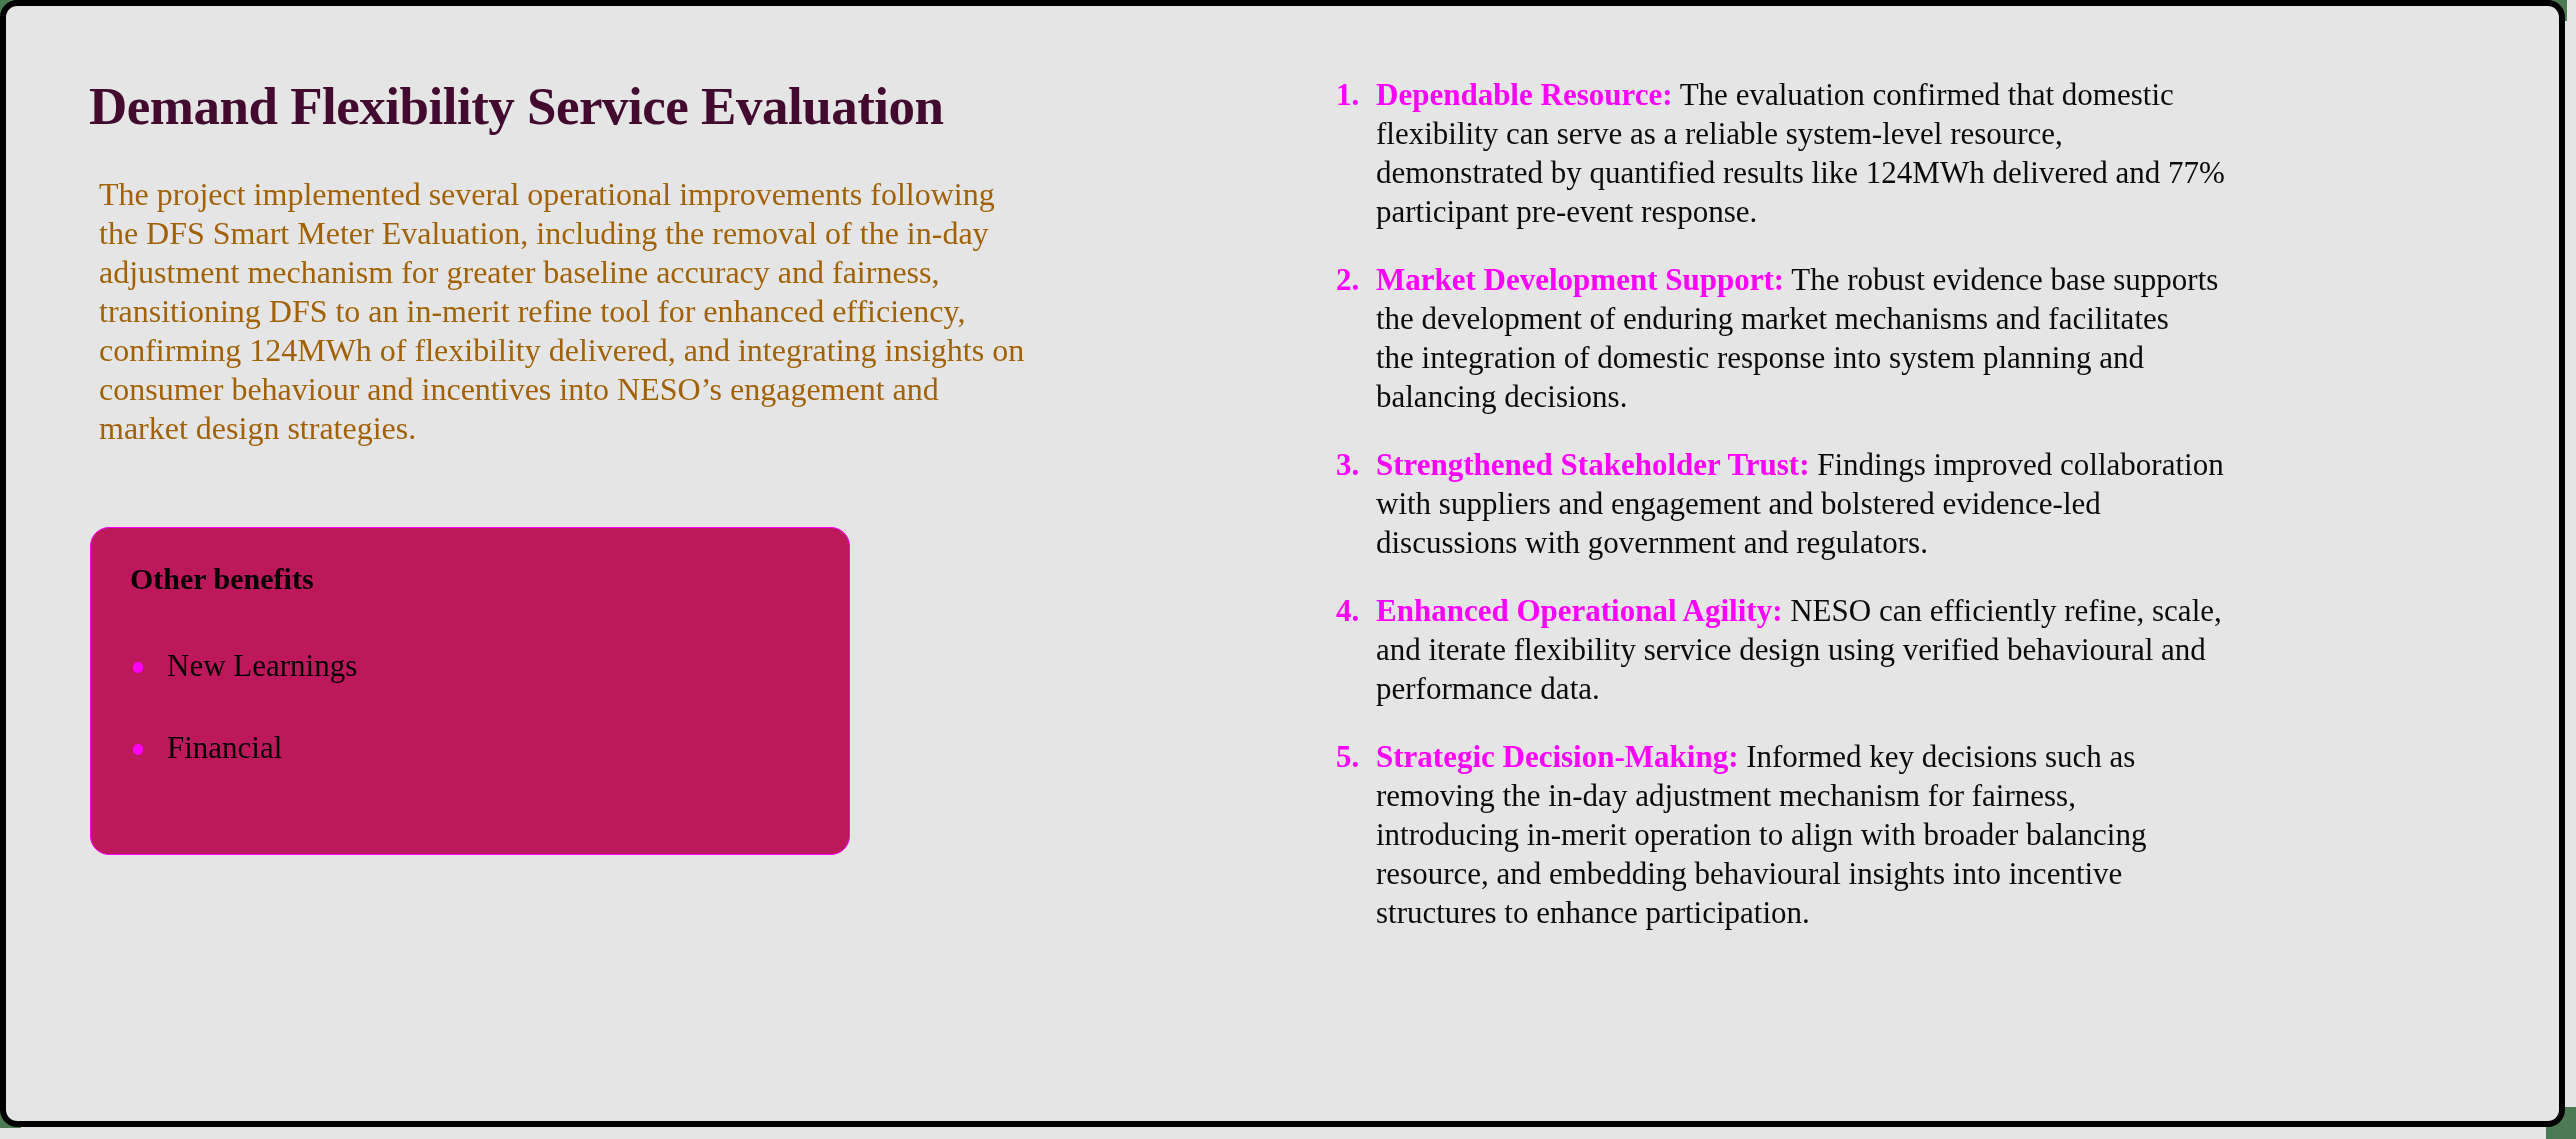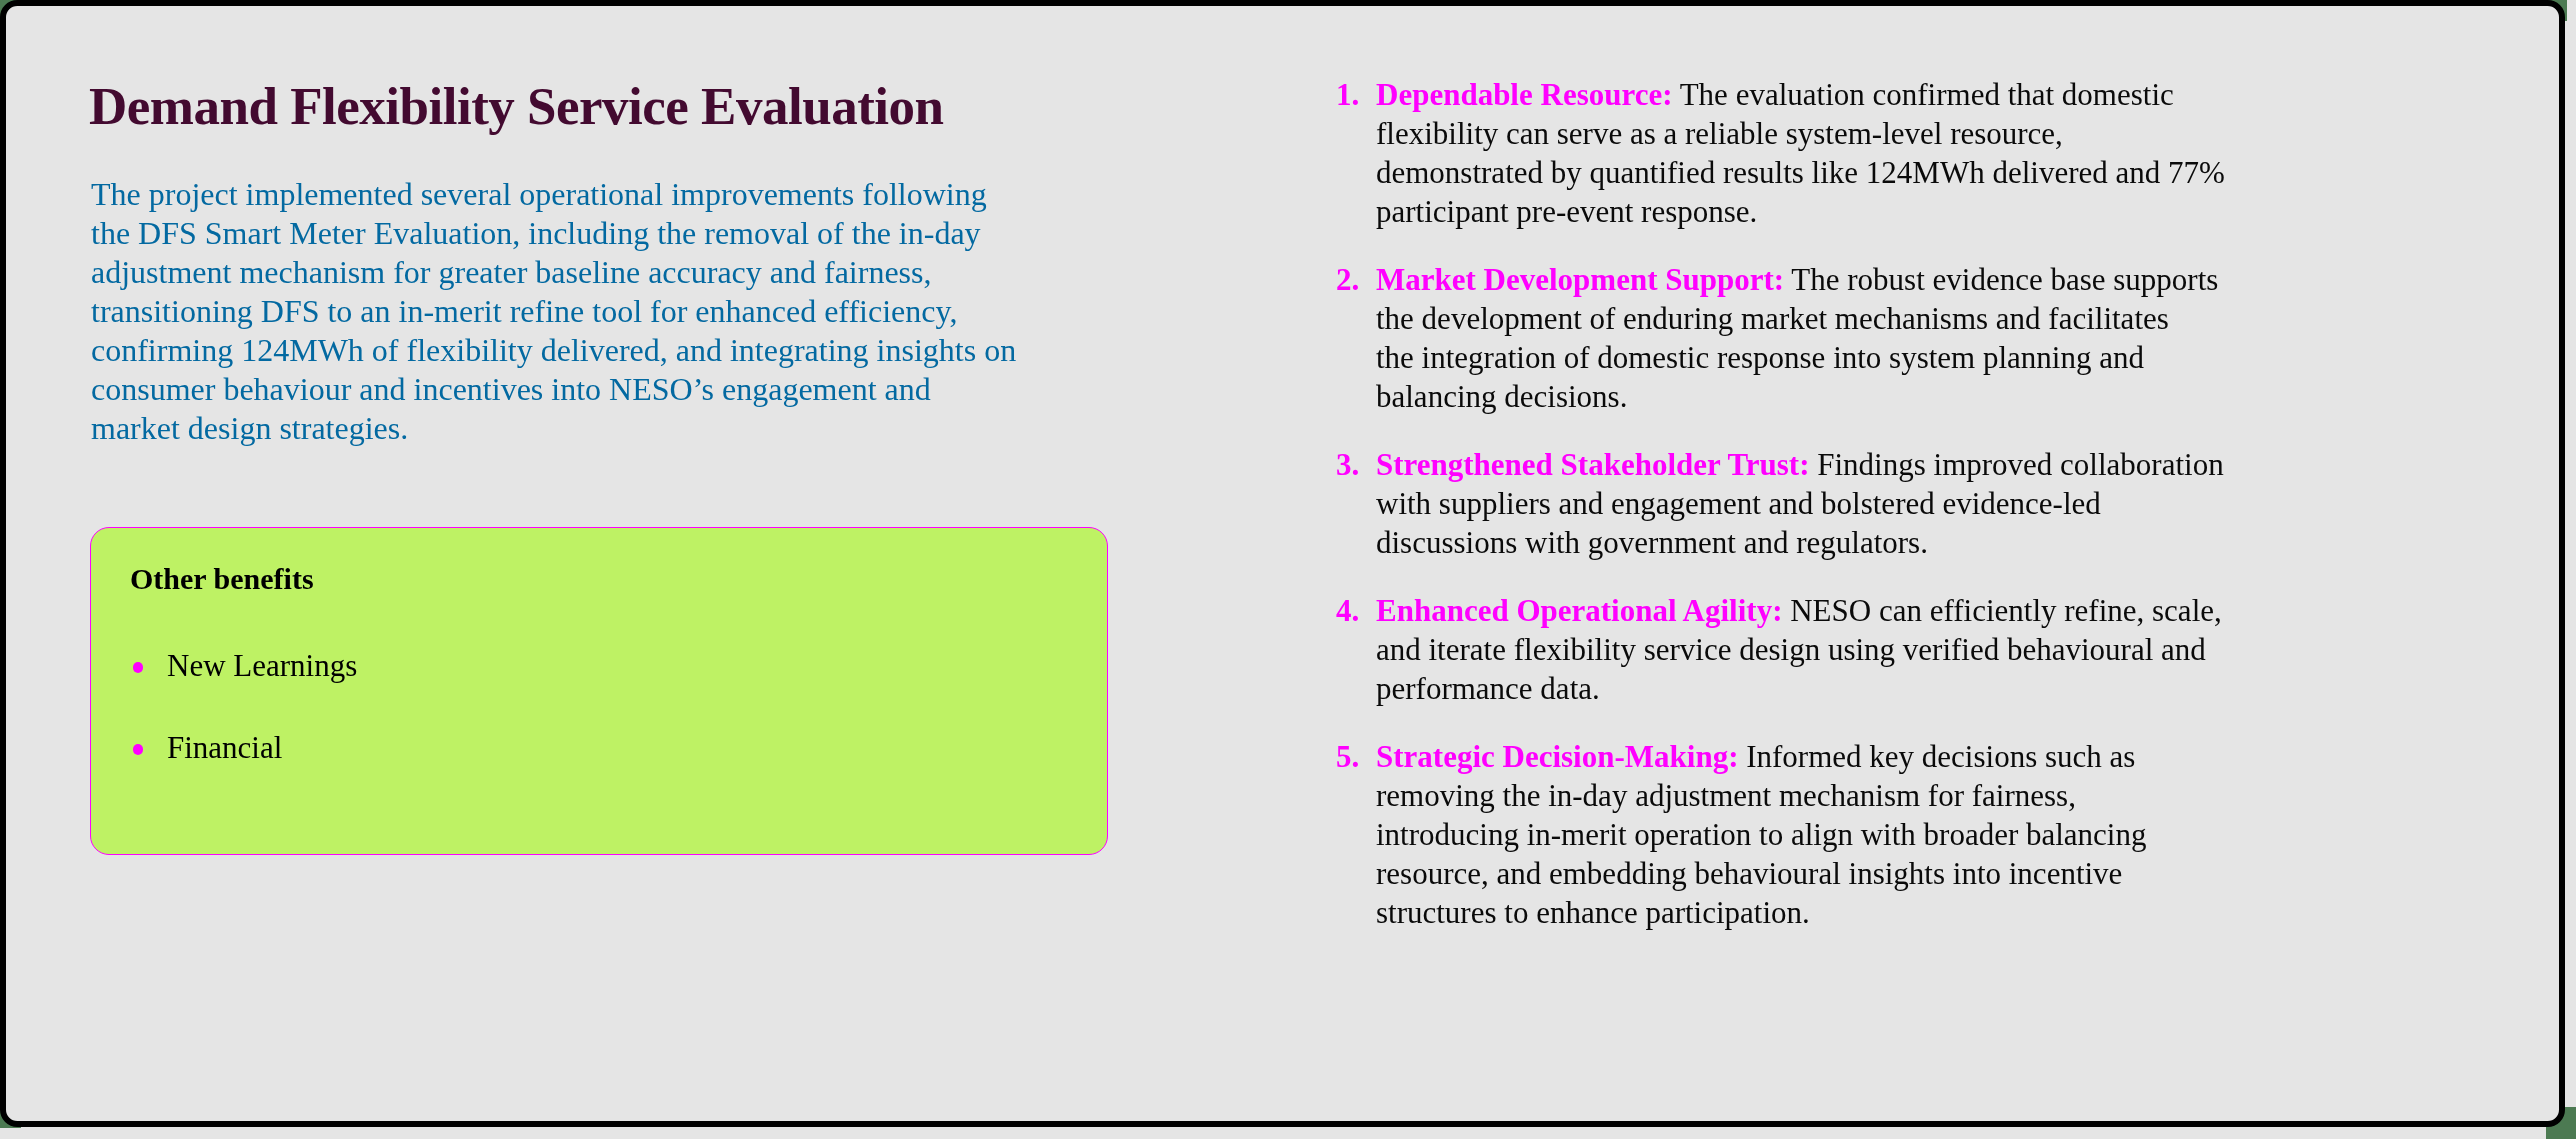--- a/index.html
+++ b/index.html
@@ -43,39 +43,39 @@
       margin: 0;
       font-size: 53px;
       line-height: 67px;
       font-weight: bold;
       color: #430a30;
       letter-spacing: -0.5px;
       white-space: nowrap;
     }
     .intro {
       position: absolute;
-      left: 85px;
+      left: 93px;
       top: 169px;
       width: 1153px;
       font-size: 32px;
       line-height: 39px;
-      color: #0369a1;
+      color: #a16207;
     }
     .line {
       display: block;
       white-space: nowrap;
     }
     .benefits-box {
       position: absolute;
       left: 84px;
       top: 521px;
-      width: 1018px;
+      width: 760px;
       height: 328px;
       box-sizing: border-box;
-      background: #bef264;
+      background: #be185d;
       border: 1.9px solid #ff00ff;
       border-radius: 19px;
     }
     .benefits-title {
       position: absolute;
       left: 39px;
       top: 32px;
       font-size: 30px;
       line-height: 38px;
       font-weight: bold;

